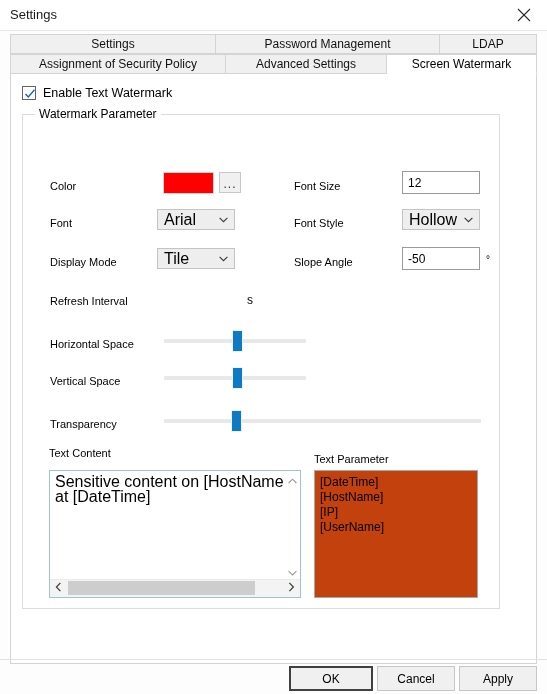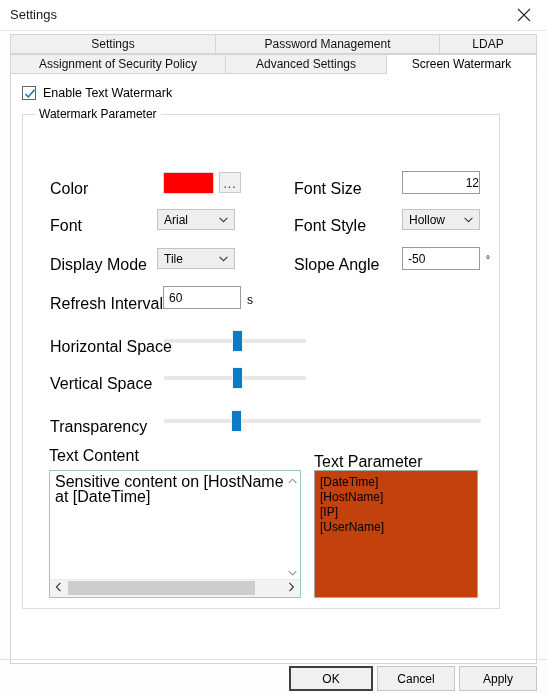--- a/index.html
+++ b/index.html
@@ -142,21 +142,21 @@
     background: #ffffff;
     padding: 0 4px;
     font-size: 12px;
     color: #000000;
     white-space: nowrap;
   }
 
   
   .lbl {
     position: absolute;
-    font-size: 16px;
+    font-size: 11px;
     color: #000000;
     white-space: nowrap;
   }
   .textbox {
     position: absolute;
     border: 1px solid #9a9a9a;
     background: #ffffff;
     box-sizing: border-box;
     font-family: "Liberation Sans", sans-serif;
     font-size: 12px;
@@ -167,21 +167,21 @@
     cursor: text;
     overflow: hidden;
     white-space: nowrap;
   }
   .combo {
     position: absolute;
     height: 21px;
     border: 1px solid #c4c4c4;
     background: #eeeeee;
     box-sizing: border-box;
-    font-size: 12px;
+    font-size: 16px;
     color: #000000;
     display: flex;
     align-items: center;
     cursor: default;
     overflow: hidden;
   }
   .combo .combo-text {
     padding-left: 6px;
     flex: 1 1 auto;
     white-space: nowrap;
@@ -416,21 +416,21 @@
       <div class="groupbox">
         <div class="group-legend">Watermark Parameter</div>
 
         <div class="lbl" style="left:27px; top:65px;">Color</div>
         <div class="swatch" style="left:140px; top:57px; width:51px; height:22px; background:#FF0000;"></div>
         <div class="dots-btn" style="left:196px; top:57px;">
           <span>...</span>
         </div>
 
         <div class="lbl" style="left:271px; top:65px;">Font Size</div>
-        <div class="textbox" style="left:379px; top:56px; width:78px; height:23px;justify-content:flex-end;">
+        <div class="textbox" style="left:379px; top:56px; width:78px; height:23px;">
           <span>12</span>
         </div>
 
         <div class="lbl" style="left:27px; top:102px;">Font</div>
         <div class="combo" style="left:134px; top:94px; width:78px;">
           <span class="combo-text">Arial</span>
           <span class="chev">
             <svg width="9" height="6" viewBox="0 0 9 6">
                 <polyline points="0.6,0.8 4.5,4.7 8.4,0.8" fill="none" stroke="#3a3a3a" stroke-width="1.1"></polyline>
               </svg>
@@ -457,23 +457,20 @@
           </span>
         </div>
 
         <div class="lbl" style="left:271px; top:141px;">Slope Angle</div>
         <div class="textbox" style="left:379px; top:132px; width:78px; height:23px;">
           <span>-50</span>
         </div>
         <div class="suffix" style="left:463px; top:139px; font-size:10px;">°</div>
 
         <div class="lbl" style="left:27px; top:180px;">Refresh Interval</div>
-        <div class="textbox" style="left:140px; top:171px; width:78px; height:23px;">
-          <span>60</span>
-        </div>
         <div class="suffix" style="left:224px; top:178px;">s</div>
 
         <div class="lbl" style="left:27px; top:223px;">Horizontal Space</div>
         <div class="slider" style="left:141px; top:215px; width:142px;">
           <div class="track"></div>
           <div class="thumb" style="left:48%;"></div>
         </div>
 
         <div class="lbl" style="left:27px; top:260px;">Vertical Space</div>
         <div class="slider" style="left:141px; top:252px; width:142px;">

